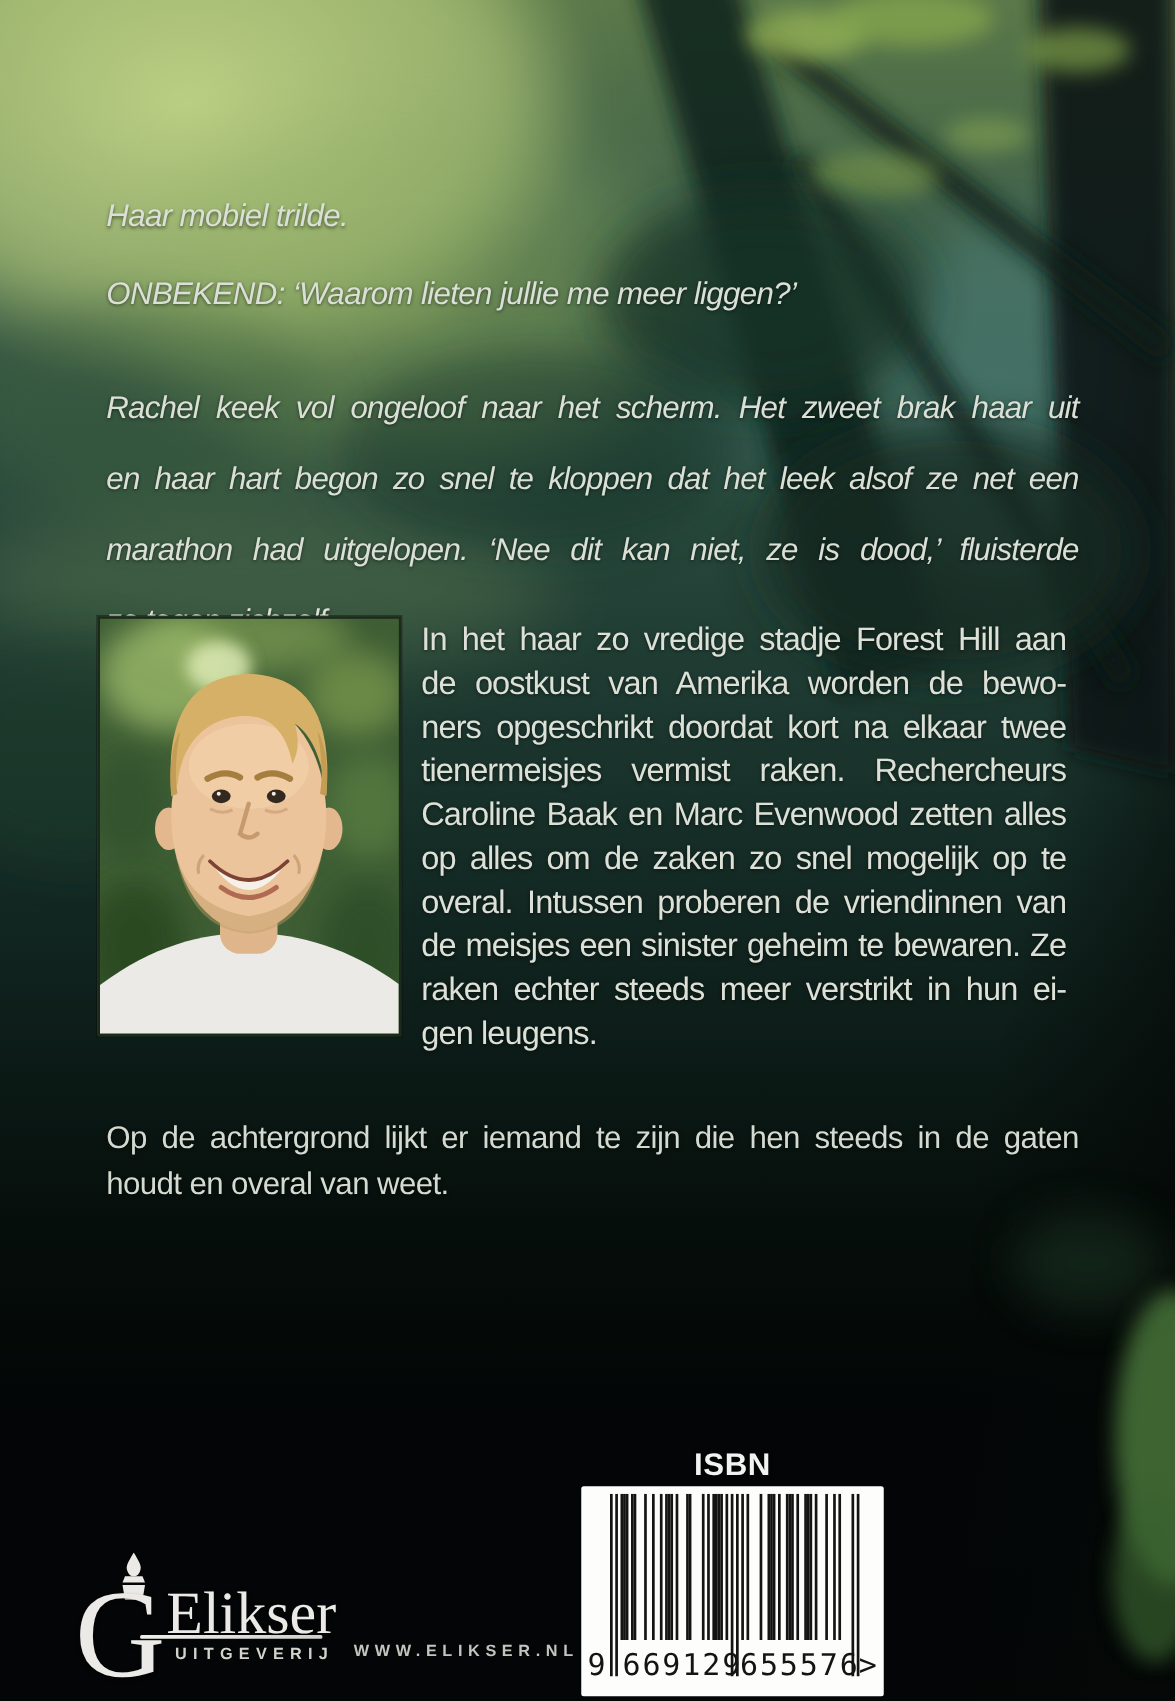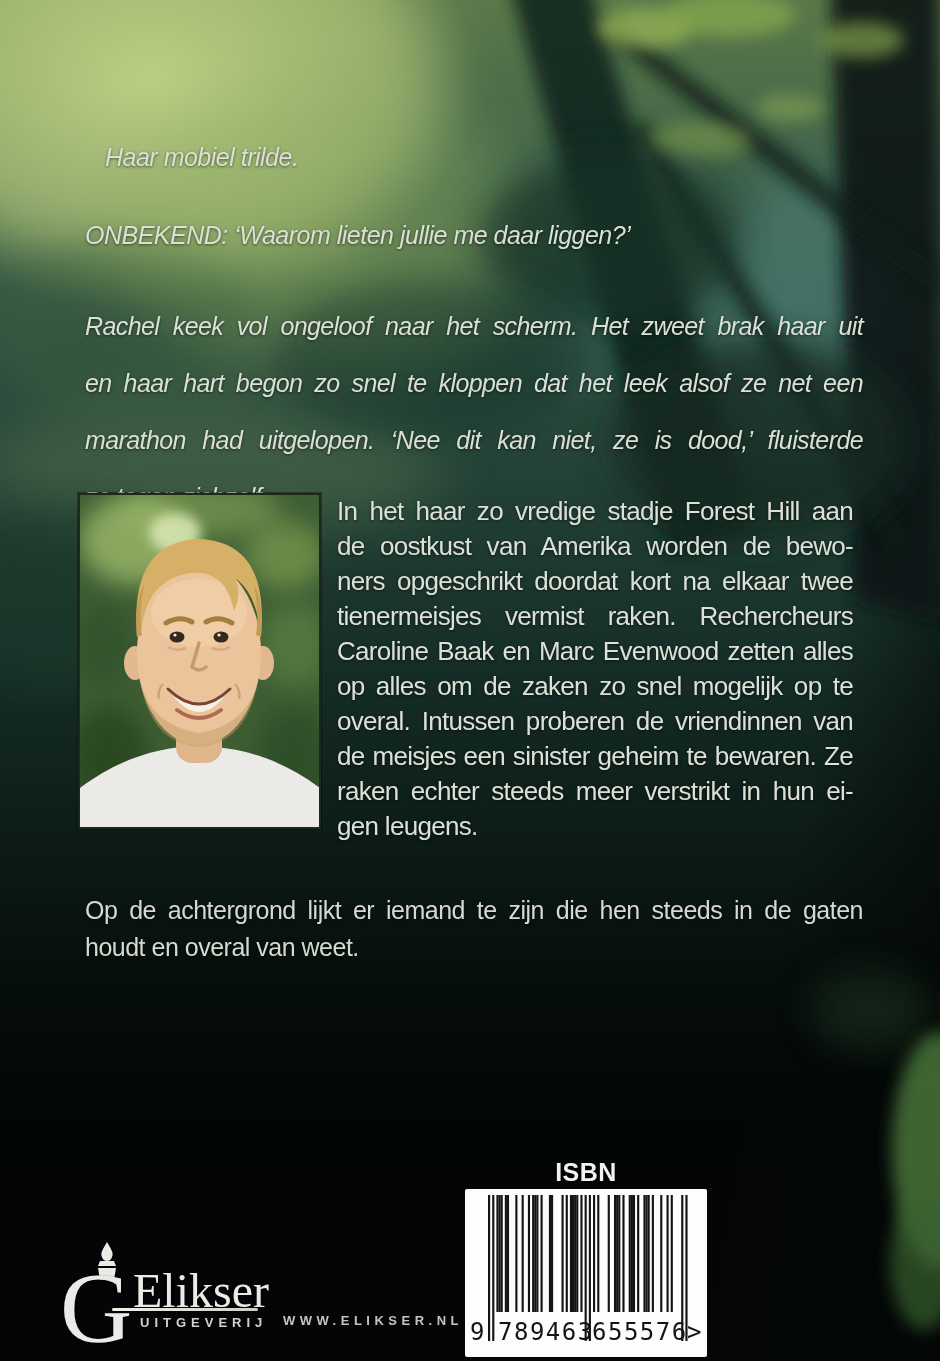--- a/index.html
+++ b/index.html
@@ -9,21 +9,21 @@
     background:
       radial-gradient(ellipse 430px 300px at 16% 6%, rgba(207,224,142,.72), rgba(150,180,95,.32) 55%, rgba(0,0,0,0) 76%),
       radial-gradient(ellipse 320px 210px at 36% 19%, rgba(130,160,85,.40), rgba(0,0,0,0) 70%),
       radial-gradient(ellipse 210px 270px at 85% 23%, rgba(70,118,108,.45), rgba(0,0,0,0) 70%),
       linear-gradient(100deg, rgba(0,0,0,0) 80%, rgba(4,8,6,.85) 96%),
       linear-gradient(180deg,#5a7849 0%,#42634a 12%,#2e4e40 26%,#203d34 38%,#152c26 50%,#0c1b17 62%,#060e0b 72%,#030606 82%,#040506 100%);
   }
   .bg-art{position:absolute;left:0;top:0;pointer-events:none;}
   .txt{position:absolute;text-shadow:0 1px 3px rgba(0,0,0,.55);}
   .teaser-line{left:85px;font-style:italic;font-size:25px;letter-spacing:-.5px;color:#dbe0d6;}
-  .t1{top:143px;margin-left:20px;}
+  .t1{top:159px;}
   .t2{top:221px;}
   .teaser-par{left:85px;top:287px;width:778px;font-style:italic;font-size:25px;letter-spacing:-.6px;line-height:36px;color:#dbe0d6;}
   .tp-line{text-align:justify;text-align-last:justify;margin-top:21px;}
   .tp-line:last-child{text-align-last:left;}
   .photo{
     position:absolute;left:78px;top:493px;width:239px;height:332px;
     border:2px solid #1c2a1c;box-sizing:content-box;box-shadow:0 0 0 1px rgba(0,0,0,.35);
     overflow:hidden;background:#3f5e35;
   }
   .synopsis{left:337px;top:494px;width:516px;font-size:26px;letter-spacing:-.7px;line-height:35px;color:#dce0d7;}
@@ -83,21 +83,21 @@
     <ellipse cx="760" cy="440" rx="150" ry="100" fill="#122a22" opacity="0.8" filter="url(#b18)"></ellipse>
     <ellipse cx="430" cy="360" rx="160" ry="80" fill="#183629" opacity="0.5" filter="url(#b18)"></ellipse>
     <ellipse cx="120" cy="330" rx="140" ry="90" fill="#41633c" opacity="0.35" filter="url(#b18)"></ellipse>
     <ellipse cx="60" cy="600" rx="120" ry="90" fill="#1d3a2c" opacity="0.5" filter="url(#b18)"></ellipse>
     <ellipse cx="938" cy="1150" rx="46" ry="118" fill="#4d7c3e" opacity="0.8" filter="url(#b8)"></ellipse>
     <ellipse cx="924" cy="1262" rx="34" ry="68" fill="#37602f" opacity="0.7" filter="url(#b8)"></ellipse>
     <ellipse cx="870" cy="1010" rx="60" ry="40" fill="#20402c" opacity="0.45" filter="url(#b18)"></ellipse>
   </svg>
 
   <div class="txt teaser-line t1">Haar mobiel trilde.</div>
-  <div class="txt teaser-line t2">ONBEKEND: ‘Waarom lieten jullie me daar liggen?’</div>
+  <div class="txt teaser-line t2">ONBEKEND: ‘Waarom lieten jullie me meer liggen?’</div>
   <div class="txt teaser-par">
       <div class="tp-line">Rachel keek vol ongeloof naar het scherm. Het zweet brak haar uit</div>
       <div class="tp-line">en haar hart begon zo snel te kloppen dat het leek alsof ze net een</div>
       <div class="tp-line">marathon had uitgelopen. ‘Nee dit kan niet, ze is dood,’ fluisterde</div>
       <div class="tp-line">ze tegen zichzelf.</div>
     </div>
 
   <div class="photo">
     <svg width="239" height="332" viewBox="0 0 239 332">
       <defs>
@@ -216,21 +216,21 @@
         <rect x="157.50" y="0" width="2.15" height="117" fill="#141414"></rect>
         <rect x="159.60" y="0" width="2.15" height="117" fill="#141414"></rect>
         <rect x="163.80" y="0" width="2.15" height="117" fill="#141414"></rect>
         <rect x="172.20" y="0" width="2.15" height="117" fill="#141414"></rect>
         <rect x="178.50" y="0" width="2.15" height="117" fill="#141414"></rect>
         <rect x="182.70" y="0" width="2.15" height="117" fill="#141414"></rect>
         <rect x="193.20" y="0" width="2.15" height="146" fill="#141414"></rect>
         <rect x="197.40" y="0" width="2.15" height="146" fill="#141414"></rect>
       </svg>
     <div class="bc-digit bc-9">9</div>
-    <div class="bc-digit bc-g1">789463</div>
+    <div class="bc-digit bc-g1">669129</div>
     <div class="bc-digit bc-g2">655576</div>
     <div class="bc-digit bc-end">&gt;</div>
   </div>
 
   <div class="logo">
     <svg class="lamp" width="34" height="44" viewBox="0 0 34 44">
       <path d="M17,0 C13,7 10,11 12,15 C13,18 15,19 17,19 C19,19 21,18 22,15 C24,11 21,7 17,0 Z" fill="#eceae6"></path>
       <path d="M10,19 h14 l2,5 h-18 Z" fill="#eceae6"></path>
       <path d="M8,26 h18 l-2,12 h-14 Z" fill="#eceae6"></path>
     </svg>

